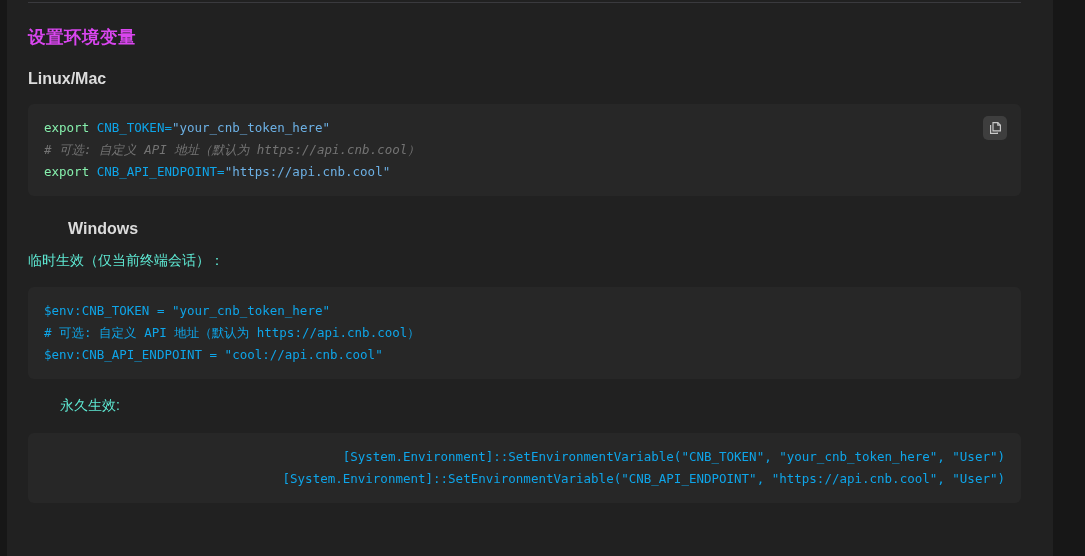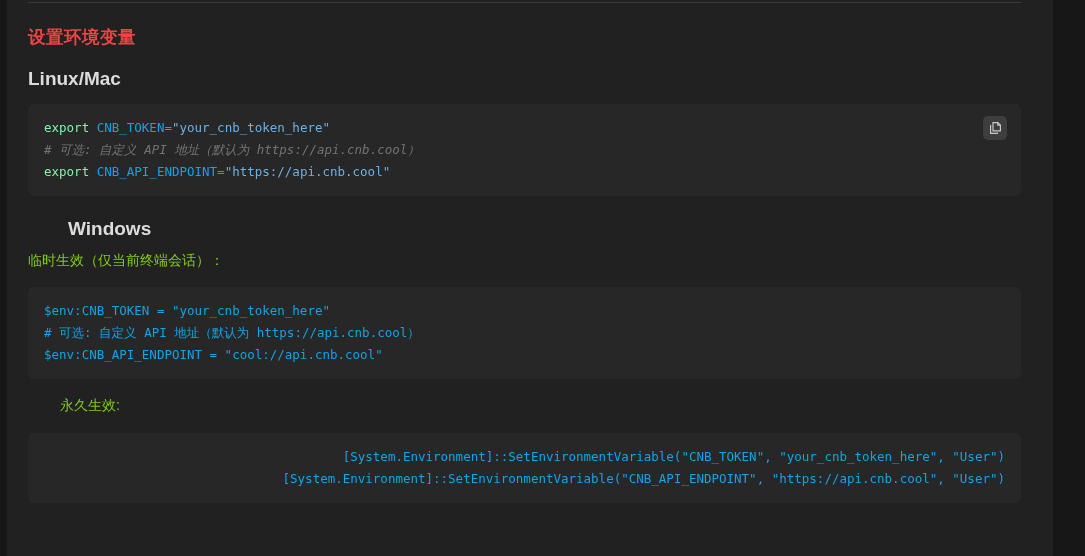--- a/index.html
+++ b/index.html
@@ -16,33 +16,33 @@
     background:#212121;
     overflow:hidden;
   }
   .article { padding:0 32px 0 21px; }
 
   .top-divider { height:1px; background:#3a3a3e; margin-top:2px; }
 
   .doc-title {
     margin-top:23px;
     font-size:17.5px; line-height:22px;
-    font-weight:700; color:#ef4444;
+    font-weight:700; color:#d946ef;
     letter-spacing:0.5px;
   }
   .sub-heading {
-    font-size:19px; line-height:18px;
+    font-size:16px; line-height:18px;
     font-weight:700; color:#dcdcdc;
   }
   .sub-heading.linux { margin-top:22px; }
   .sub-heading.windows { margin-top:24px;margin-left:40px; }
 
   .body-text {
     font-size:14px; line-height:20px;
-    color:#84cc16;
+    color:#5eead4;
   }
   .body-text.temp { margin-top:12px; }
   .body-text.perm { margin-top:16px;margin-left:32px; }
   .body-text.footer { margin-top:19px; }
 
   .code-wrap { position:relative; }
   .code-wrap.block-1 { margin-top:16px; }
   .code-wrap.block-2 { margin-top:17px; }
   .code-wrap.block-3 { margin-top:18px;text-align:right; }
 

